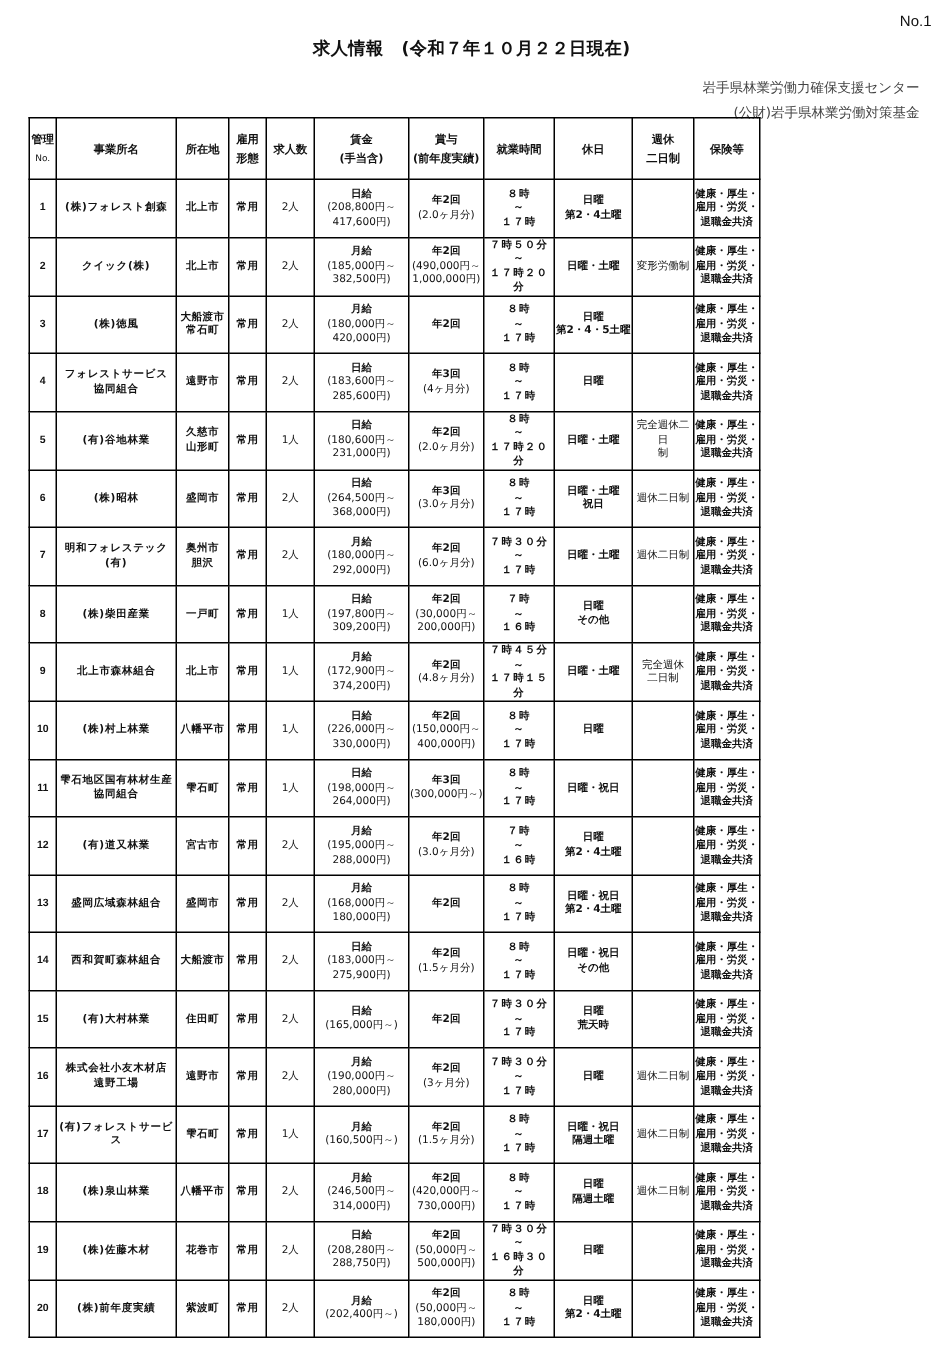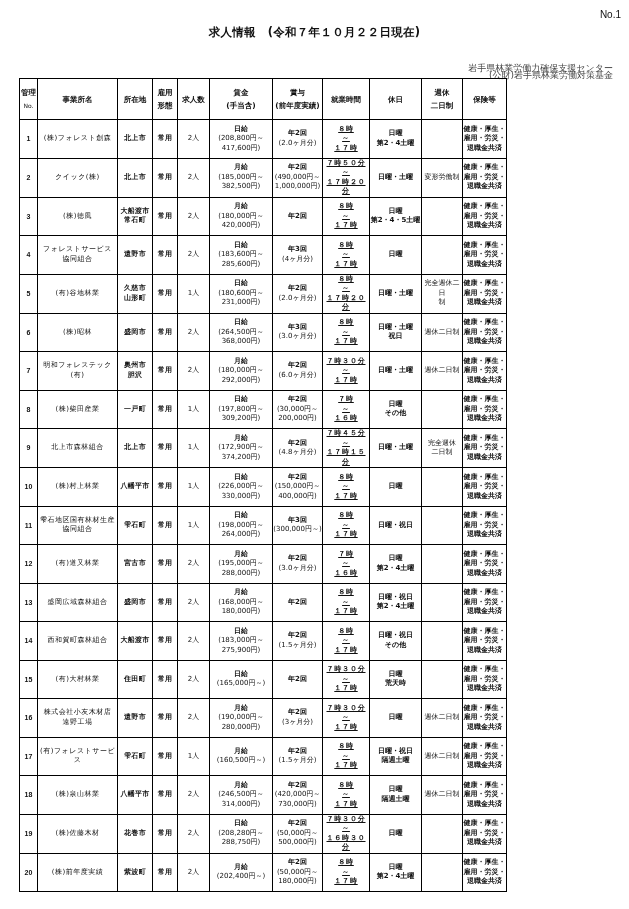--- a/index.html
+++ b/index.html
@@ -1,32 +1,32 @@
 <!DOCTYPE html>
 <html><head>
 <meta charset="utf-8">
 <style>
   html, body { margin:0; padding:0; background:#ffffff; }
   body { width:629px; height:909px; position:relative; overflow:hidden;
          font-family:"DejaVu Sans", sans-serif; color:#111; }
   .pageno { position:absolute; right:8px; top:9px; font-size:10px; font-family:"Liberation Sans", sans-serif; }
   .title { position:absolute; left:0; width:629px; top:25px; text-align:center; font-size:11.5px; font-weight:bold; letter-spacing:0.3px; }
   .org1 { position:absolute; right:16px; top:46px; font-size:9px; color:#444;margin-top:23px; }
-  .org2 { position:absolute; right:16px; top:62px; font-size:9px; color:#444; }
+  .org2 { position:absolute; right:16px; top:52px; font-size:9px; color:#444; }
   table.jobs { position:absolute; left:19px; top:78px; border-collapse:collapse; table-layout:fixed; width:487px; }
   table.jobs th, table.jobs td { border:1px solid #000; padding:0; text-align:center; vertical-align:middle; overflow:hidden; }
   table.jobs th { height:40px; font-size:7.5px; font-weight:bold; line-height:13px; }
   table.jobs td { height:37.5px; font-size:7px; line-height:9.5px; }
   td.no { font-size:9px; font-weight:bold; font-family:"Liberation Sans", sans-serif; }
-  td.name { text-align:left; padding-left:3px; font-size:7.2px; font-weight:normal; letter-spacing:0.5px; line-height:10px; }
+  td.name { text-align:left; padding-left:3px; font-size:7.2px; font-weight:bold; letter-spacing:0.5px; line-height:10px; }
   td.loc, td.emp { font-size:7.2px; font-weight:bold; letter-spacing:0.3px; line-height:10px; }
   td.cnt { font-size:7.2px; }
   td.wage, td.bonus { font-size:6.4px; line-height:9.5px; }
   td.wage .wt, td.bonus .bt { font-weight:bold; }
-  td.hours { font-size:6.4px; font-weight:bold; letter-spacing:0.8px;text-decoration:underline; }
+  td.hours { font-size:6.4px; font-weight:bold; letter-spacing:0.8px; }
   td.hol { font-size:6.2px; font-weight:bold; }
   td.week { font-size:6.4px; font-weight:normal; line-height:9px; }
   td.ins { text-align:left; padding-left:2px; font-size:6.2px; font-weight:bold; line-height:8.5px; }
   .hdr-no-sub { font-size:6px; font-weight:normal; }
   .line { display:block; }
 </style>
 </head>
 <body>
 
 <div class="pageno">No.1</div>

